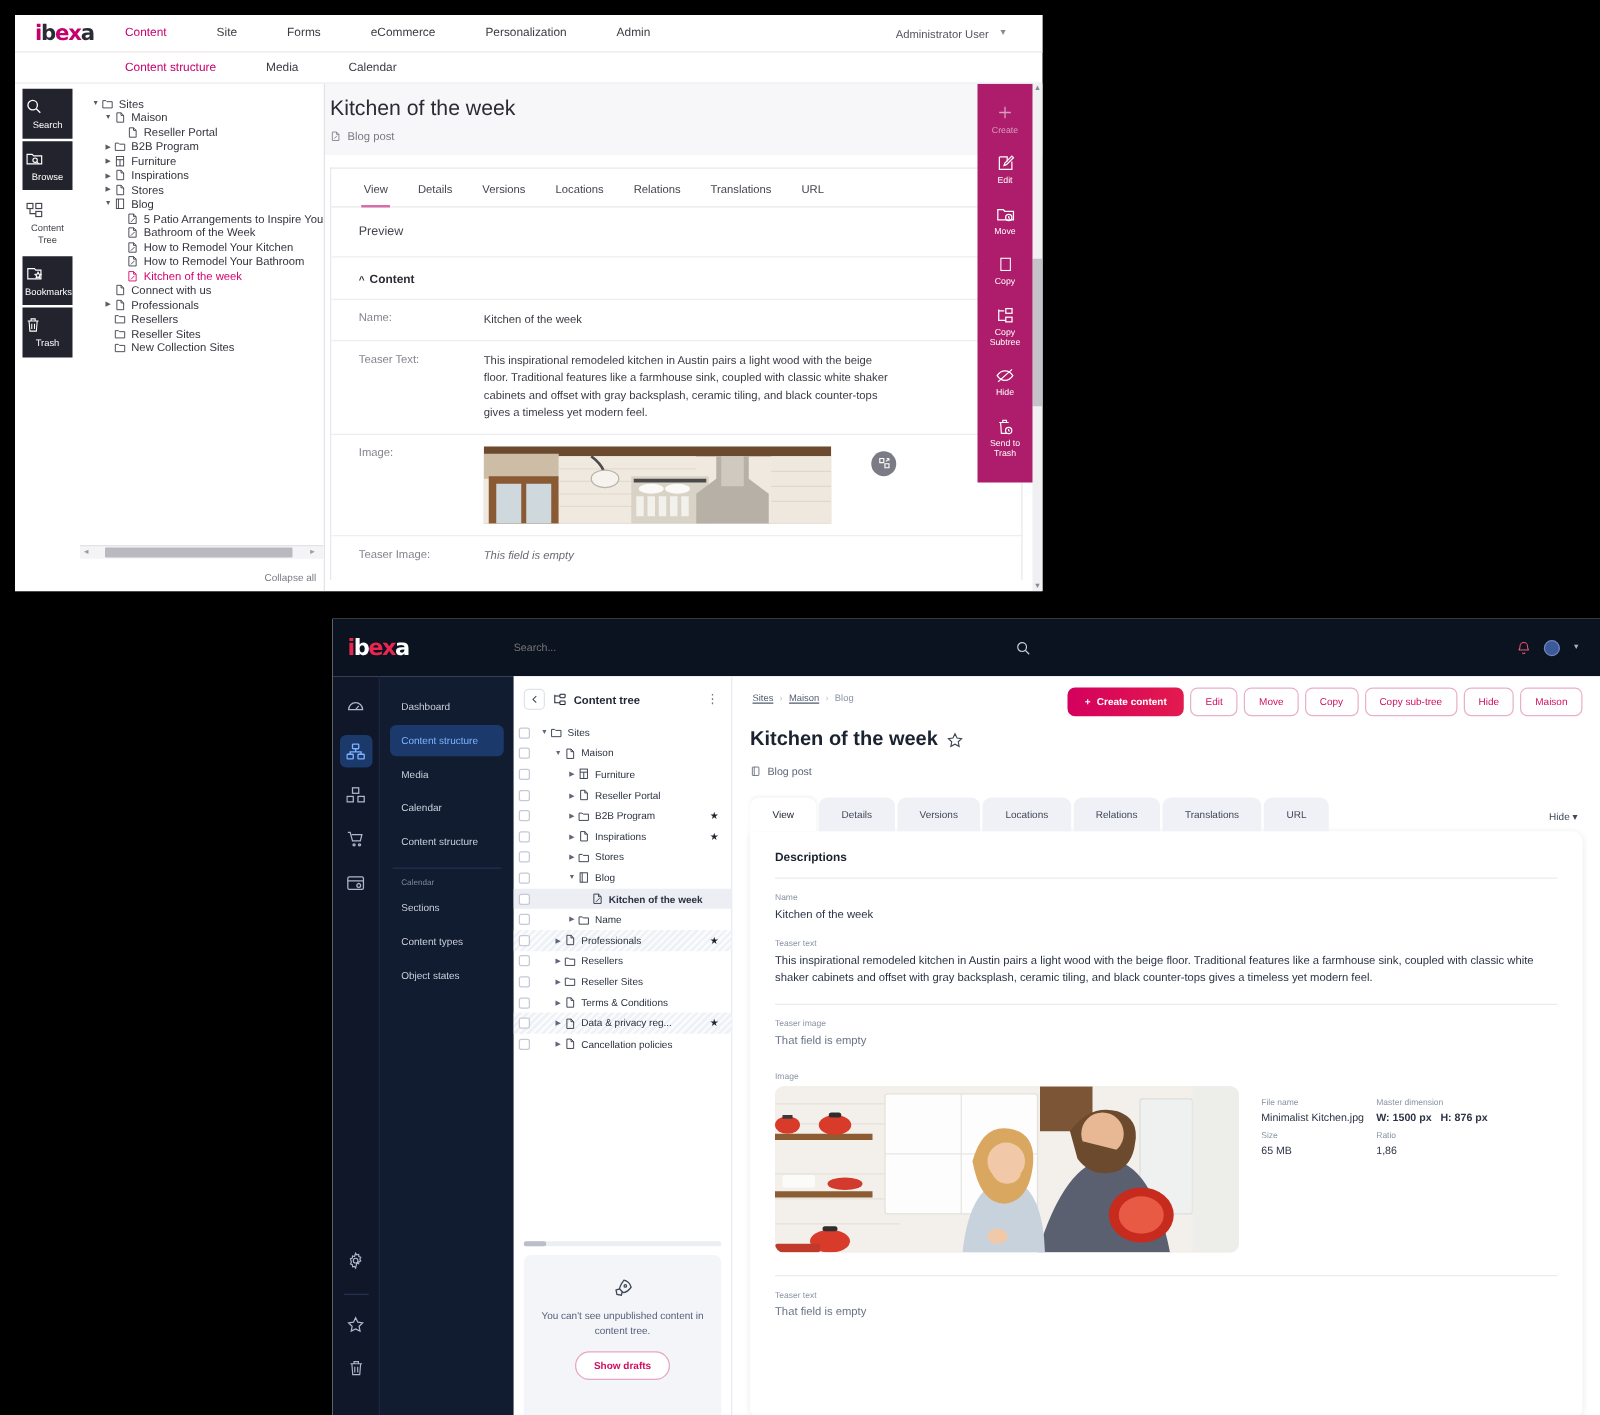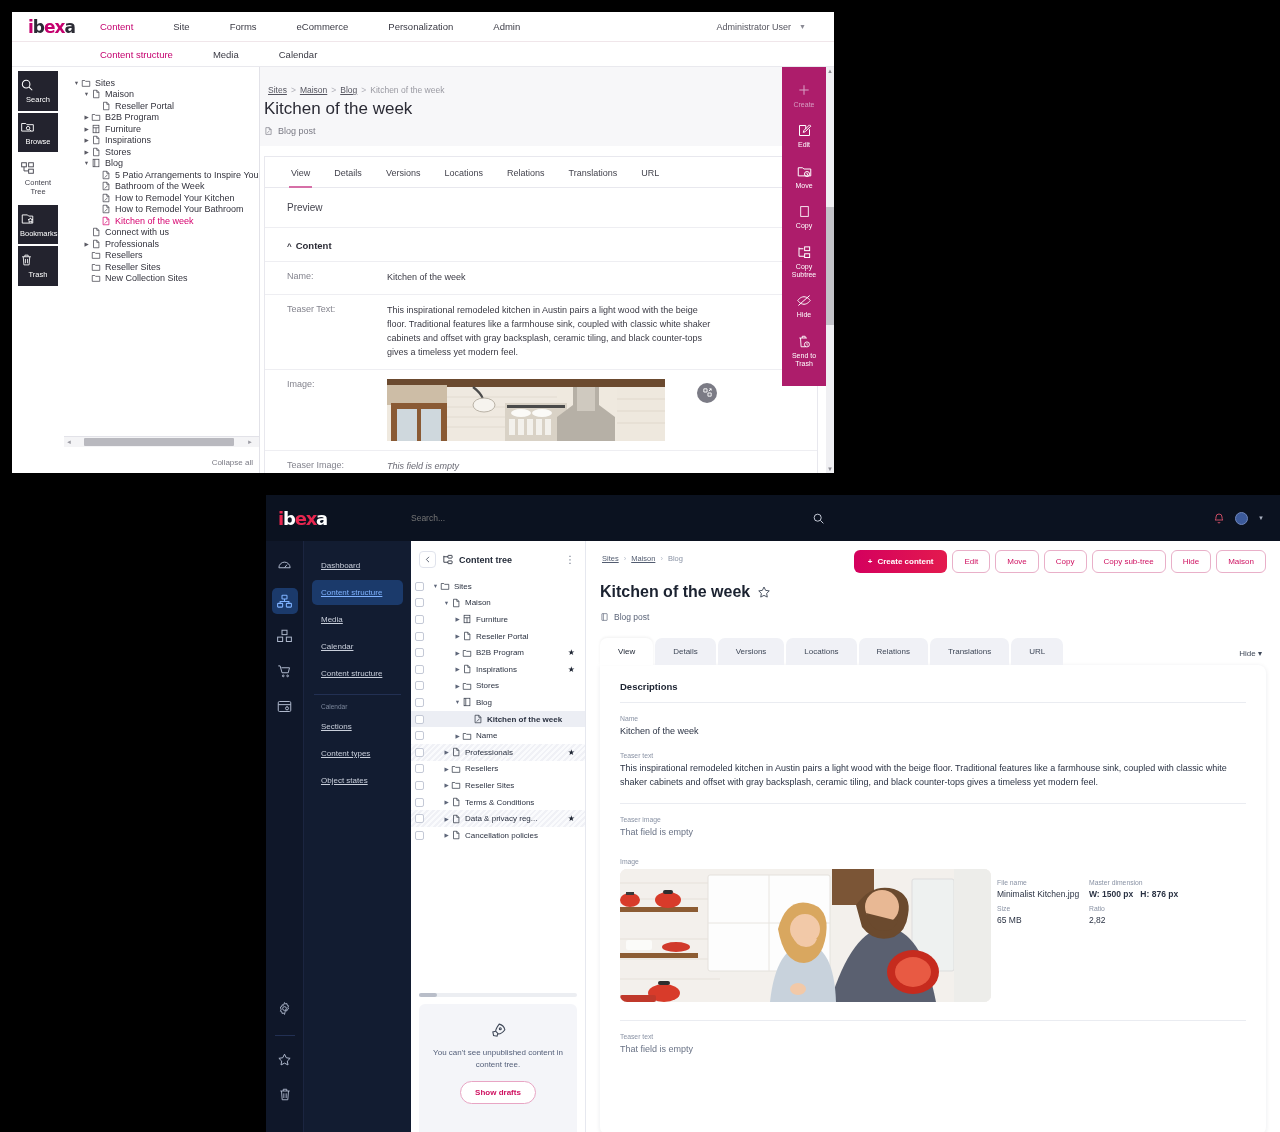--- a/index.html
+++ b/index.html
@@ -168,21 +168,20 @@
     align-items: center; width: 100%;
   }
   .b-rail-sep { width: 20px; height: 1px; background: #223053; margin: 5px 0 10px; }
 
   .b-nav {
     width: 107px; background: #121c31; flex: 0 0 107px; padding: 12px 8px 0;
   }
   .b-nav-item {
     font-size: 8px; color: #c9cfdb; padding: 8px 9px; border-radius: 5px;
     margin-bottom: 2px;
-    text-decoration: underline;
   }
   .b-nav-item.active { background: #1b3a6b; color: #7fb2ff; }
   .b-nav-sep { height: 1px; background: #223053; margin: 8px 2px 6px; }
   .b-nav-group { font-size: 6.5px; color: #7c879c; padding: 2px 9px 4px; }
 
   .b-tree {
     width: 175px; flex: 0 0 175px; background: #fff; position: relative;
     border-right: 1px solid #e6e8ef;
   }
   .b-tree-head {
@@ -258,21 +257,21 @@
   .b-panel {
     background: #fff; border-radius: 0 8px 8px 8px; box-shadow: 0 1px 5px rgba(20,30,60,.09);
     padding: 16px 20px; height: 470px; overflow: hidden;
   }
   .b-sec-title { font-size: 9.5px; font-weight: 700; color: #1b2230; }
   .b-hr { height: 1px; background: #eaecf1; margin: 10px 0 12px; }
   .b-flabel { font-size: 6.8px; color: #8a93a5; margin-bottom: 3px; }
   .b-fval { font-size: 9px; color: #2b3344; line-height: 1.55; }
   .b-fval.muted { color: #6a7386; }
   .b-field { margin-bottom: 13px; }
-  .b-imgrow { display: flex; gap: 6px; margin-top: 4px; }
+  .b-imgrow { display: flex; gap: 18px; margin-top: 4px; }
   .b-photo {
     width: 371px; height: 133px; border-radius: 7px; overflow: hidden; position: relative;
     background: #efe9e4;
   }
   .b-meta { display: flex; gap: 0; font-size: 8px; padding-top: 10px; }
   .b-meta-col { width: 92px; }
   .b-meta-val { font-size: 8.5px; color: #2b3344; }
   .b-meta-val b { font-weight: 700; margin-top: 12px; }
 
   svg { display: block; }
@@ -545,23 +544,20 @@
       <div class="t-hbar">
         <span class="t-hbar-a">◄</span>
         <div class="t-hbar-thumb"></div>
         <span class="t-hbar-a" style="margin-left:auto;margin-right:4px">►</span>
       </div>
       <div class="t-collapse">Collapse all</div>
     </div>
 
     <div class="t-main">
       <div class="t-head">
-        <div class="t-crumb">
-          <a>Sites</a><span class="sep">&gt;</span><a>Maison</a><span class="sep">&gt;</span><a>Blog</a><span class="sep">&gt;</span><span>Kitchen of the week</span>
-        </div>
         <div class="t-title">Kitchen of the week</div>
         <div class="t-subtitle">
           <span>
             <svg width="9" height="10" viewBox="0 0 24 24" fill="none" stroke="#7a7a84" stroke-width="1.8">
                 <path d="M5 3h9l5 5v13H5z"></path>
                 <path d="M14 3v5h5"></path>
                 <path d="M9 17l6-6"></path>
               </svg>
           </span>
           <span>Blog post</span>
@@ -1157,21 +1153,21 @@
               <div class="b-meta-col">
                 <div class="b-flabel">File name</div>
                 <div class="b-meta-val">Minimalist Kitchen.jpg</div>
                 <div class="b-flabel" style="margin-top:6px">Size</div>
                 <div class="b-meta-val">65 MB</div>
               </div>
               <div class="b-meta-col" style="width:120px">
                 <div class="b-flabel">Master dimension</div>
                 <div class="b-meta-val"><b>W: 1500 px</b> &nbsp; <b>H: 876 px</b></div>
                 <div class="b-flabel" style="margin-top:6px">Ratio</div>
-                <div class="b-meta-val">2,82</div>
+                <div class="b-meta-val">1,86</div>
               </div>
             </div>
           </div>
         </div>
 
         <div class="b-hr" style="margin-top:18px"></div>
         <div class="b-field">
           <div class="b-flabel">Teaser text</div>
           <div class="b-fval muted">That field is empty</div>
         </div>

